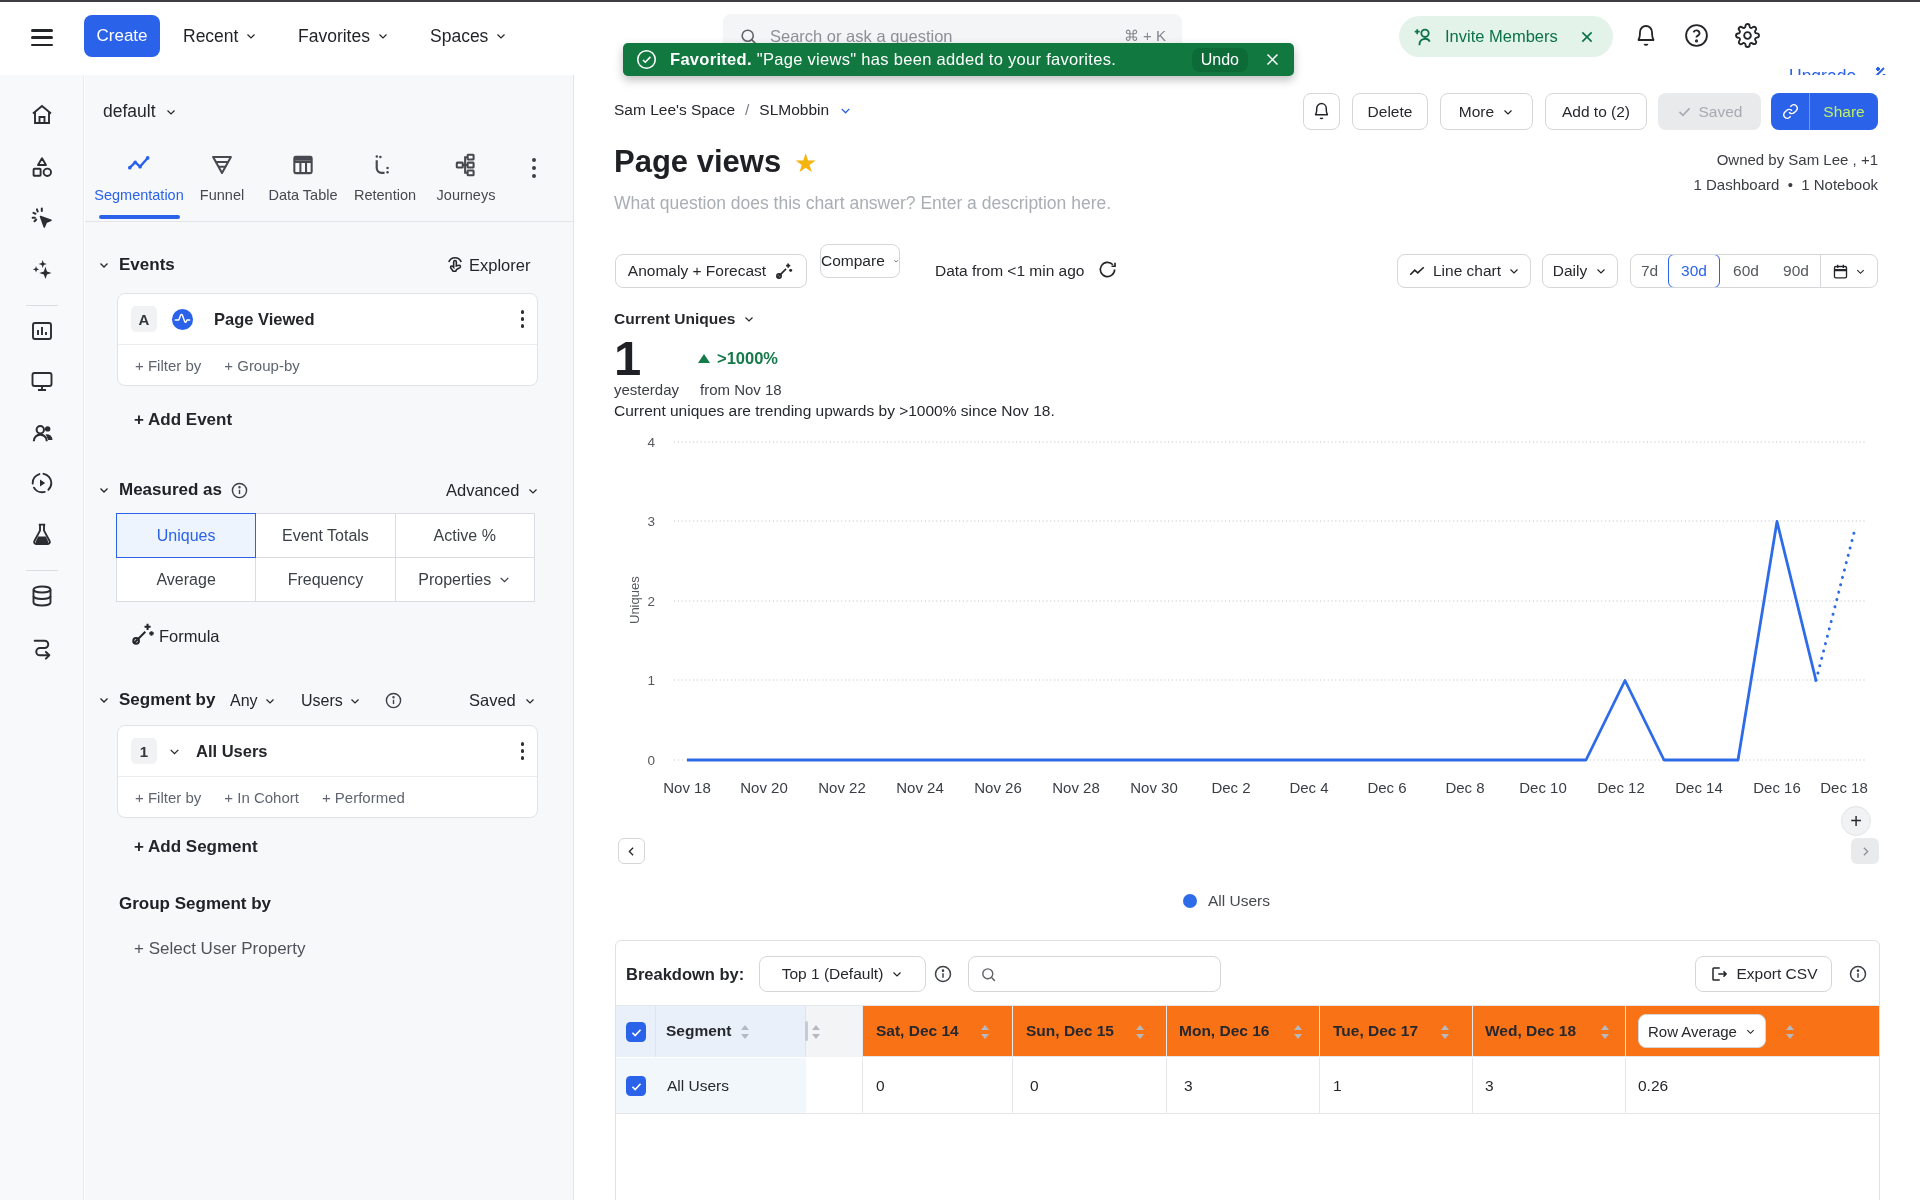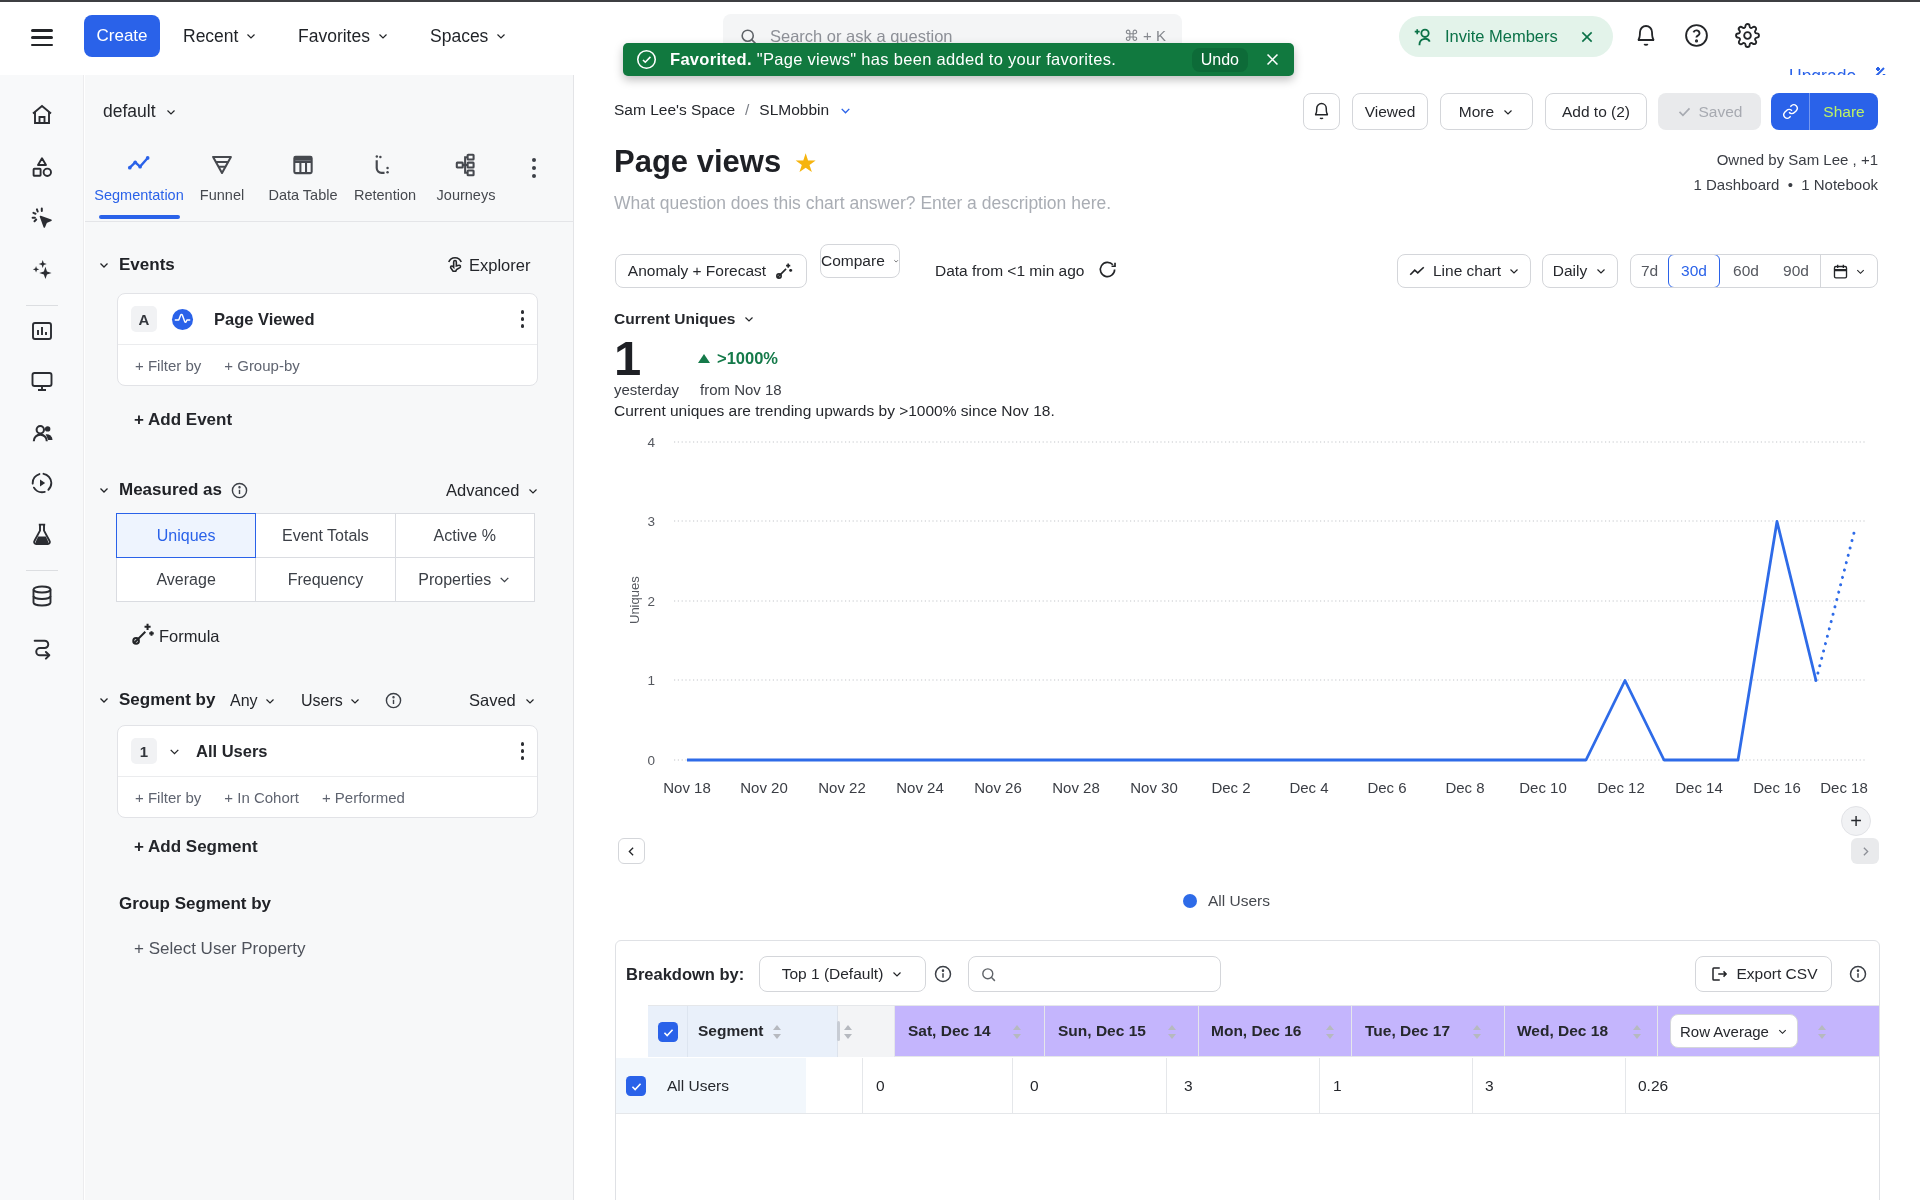--- a/index.html
+++ b/index.html
@@ -355,21 +355,21 @@
       <svg width="13" height="13" viewBox="0 0 24 24" fill="none" stroke="#2a62e9" stroke-width="2.6">
           <path d="M5 9l7 7 7-7"></path>
         </svg>
     </div>
     <div class="m-abs btn hbtn" style="left:728px; top:18px; width:37px;">
         <svg width="19" height="19" viewBox="0 0 24 24" fill="none" stroke="#232528" stroke-width="1.9">
           <path d="M6 8a6 6 0 0 1 12 0c0 7 2 8 2 8H4s2-1 2-8"></path>
           <path d="M10.3 20a2 2 0 0 0 3.4 0"></path>
         </svg>
       </div>
-    <div class="m-abs btn hbtn" style="left:777px; top:18px; width:76px;">Viewed</div>
+    <div class="m-abs btn hbtn" style="left:777px; top:18px; width:76px;">Delete</div>
     <div class="m-abs btn hbtn" style="left:865px; top:18px; width:93px;">More <svg width="12" height="12" viewBox="0 0 24 24" fill="none" stroke="#232528" stroke-width="2.4">
           <path d="M5 9l7 7 7-7"></path>
         </svg></div>
     <div class="m-abs btn hbtn" style="left:970px; top:18px; width:102px;">Add to (2)</div>
     <div class="m-abs btn hbtn graybtn" style="left:1083px; top:18px; width:103px; gap:7px;"><svg width="15" height="15" viewBox="0 0 24 24" fill="none" stroke="#a7aab1" stroke-width="2.6">
           <path d="M4 12.5l5.5 5.5L20 7"></path>
         </svg>Saved</div>
     <div class="m-abs row bluebtn" style="left:1196px; top:18px; width:107px; height:37px; border-radius:8px; overflow:hidden;">
       <div style="width:39px; height:37px; display:flex; align-items:center; justify-content:center; border-right:1px solid rgba(255,255,255,.35);">
           <svg width="17" height="17" viewBox="0 0 24 24" fill="none" stroke="#fff" stroke-width="2">
@@ -508,21 +508,21 @@
       <div class="btn" style="position:absolute; left:1079px; top:15px; width:137px; height:36px; gap:9px;"><svg width="18" height="18" viewBox="0 0 24 24" fill="none" stroke="#232528" stroke-width="2">
             <path d="M13 4H5a1 1 0 0 0-1 1v14a1 1 0 0 0 1 1h8"></path>
             <path d="M11 12h10M18 8.5l3.5 3.5-3.5 3.5"></path>
           </svg>Export CSV</div>
       <svg style="position:absolute; left:1233px; top:24px;" width="18" height="18" viewBox="0 0 24 24" fill="none" stroke="#3c4047" stroke-width="2">
           <circle cx="12" cy="12" r="10"></circle>
           <path d="M12 11v6"></path>
           <circle cx="12" cy="7.5" r="0.7" fill="#3c4047"></circle>
         </svg>
 
-      <div style="position:absolute; left:0; top:64px; width:1263px; height:52px; border-top:1px solid #e5e7ea; border-bottom:1px solid #e5e7ea; background:#c4b5fd;margin-left:32px;">
+      <div style="position:absolute; left:0; top:64px; width:1263px; height:52px; border-top:1px solid #e5e7ea; border-bottom:1px solid #e5e7ea; background:#f97316;">
         <div class="hcol" style="left:0; width:39px; background:#e9f0fa;"></div>
         <div class="hcol" style="left:39px; width:151px; background:#e9f0fa; border-left:1px solid #dde5f0; border-right:1px solid #dde3ec;"></div>
         <div class="hcol" style="left:190px; width:56px; background:#f3f4f6;"></div>
         <div class="hcol" style="left:246px; width:150px; border-left:1px solid #e5e7ea;"></div>
         <div class="hcol" style="left:396px; width:154px; border-left:1px solid #e5e7ea;"></div>
         <div class="hcol" style="left:550px; width:153px; border-left:1px solid #e5e7ea;"></div>
         <div class="hcol" style="left:703px; width:153px; border-left:1px solid #e5e7ea;"></div>
         <div class="hcol" style="left:856px; width:153px; border-left:1px solid #e5e7ea;"></div>
         <div class="hcol" style="left:1009px; width:254px; border-left:1px solid #e5e7ea;"></div>
         <div class="cbx" style="left:10px; top:16px;">

